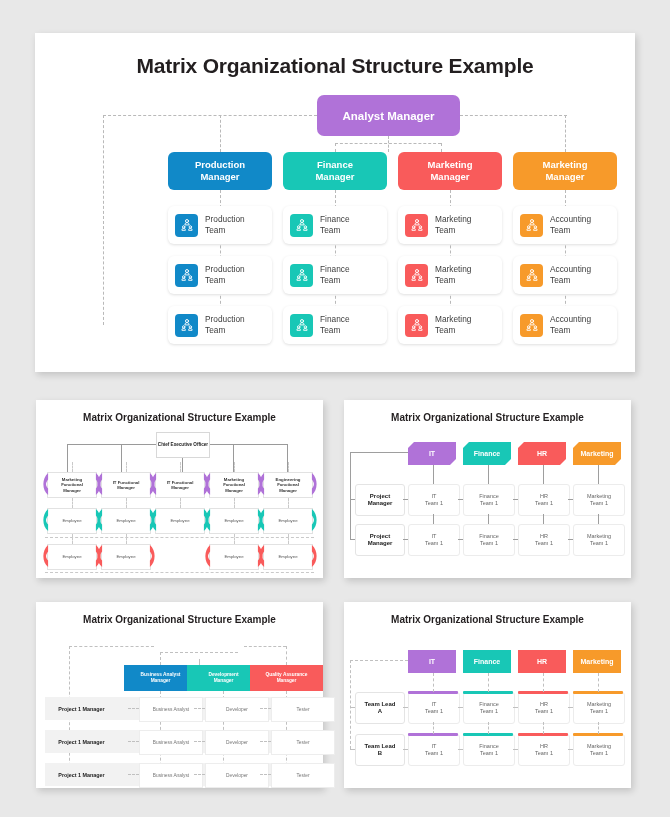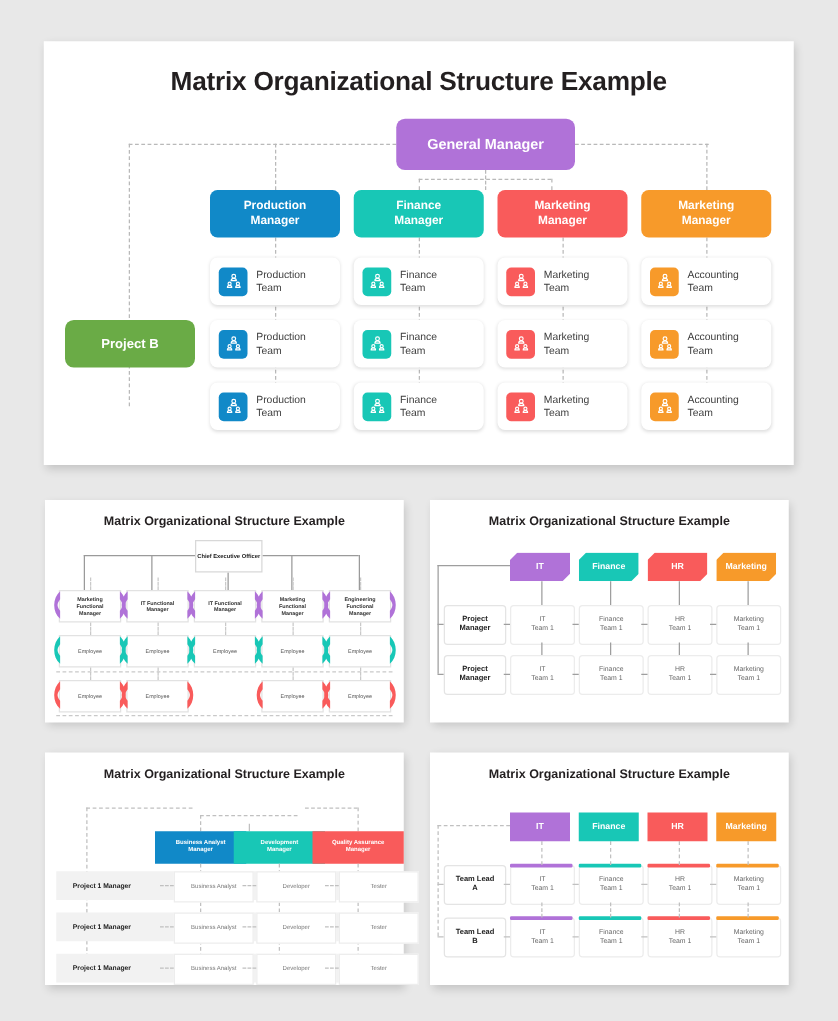--- a/index.html
+++ b/index.html
@@ -169,43 +169,40 @@
   <div class="dsh-h" style="left:300px;top:110px;width:106px;"></div>
   <div class="dsh-v" style="left:300px;top:110px;height:9px;"></div>
   <div class="dsh-v" style="left:406px;top:110px;height:9px;"></div>
 
   <div class="dsh-v" style="left:185px;top:157px;height:134px;"></div>
   <div class="dsh-v" style="left:300px;top:157px;height:134px;"></div>
   <div class="dsh-v" style="left:415px;top:157px;height:134px;"></div>
   <div class="dsh-v" style="left:530px;top:157px;height:134px;"></div>
 
   <div class="gm-box">
-    <span>General Manager</span>
+    <span>Analyst Manager</span>
   </div>
 
   <div class="mgr mgr-0">
     <span>Production</span>
     <span>Manager</span>
   </div>
   <div class="mgr mgr-1">
     <span>Finance</span>
     <span>Manager</span>
   </div>
   <div class="mgr mgr-2">
     <span>Marketing</span>
     <span>Manager</span>
   </div>
   <div class="mgr mgr-3">
     <span>Marketing</span>
     <span>Manager</span>
   </div>
 
-  <div class="proj proj-1">
-    <span>Project B</span>
-  </div>
 
   <div id="main-grid">
       <div class="team c-0" style="left: 133px; top: 173px;">
         <div class="ticon">
           <svg viewBox="0 0 24 24" fill="none" stroke="#ffffff" stroke-width="1.6" stroke-linecap="round" stroke-linejoin="round">
             <circle cx="12" cy="5.2" r="2.6"></circle>
             <path d="M8.4 11.2c0-2 1.6-3.2 3.6-3.2s3.6 1.2 3.6 3.2z"></path>
             <circle cx="6.3" cy="15.4" r="2.1"></circle>
             <path d="M3.3 20.4c0-1.7 1.3-2.8 3-2.8s3 1.1 3 2.8z"></path>
             <circle cx="17.7" cy="15.4" r="2.1"></circle>

